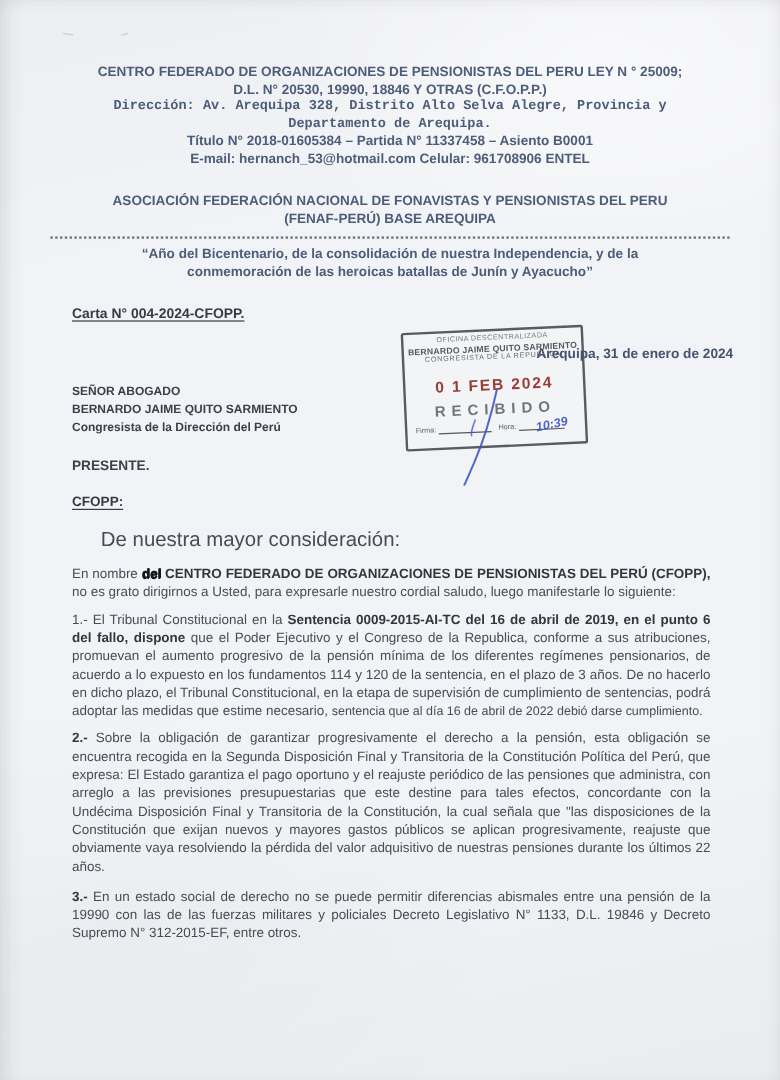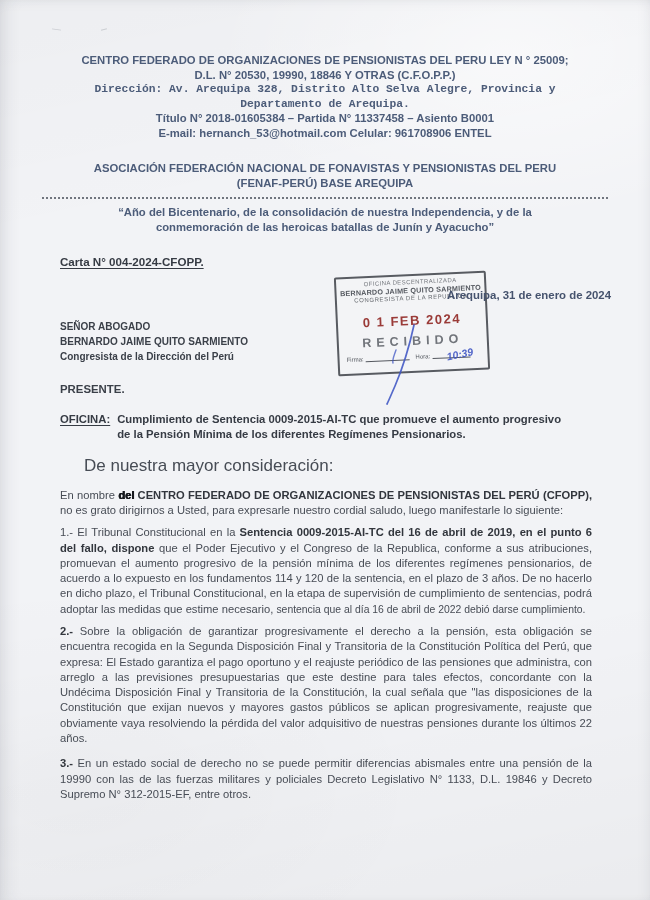--- a/index.html
+++ b/index.html
@@ -119,22 +119,21 @@
 
   <div class="addressee">
     <div>SEÑOR ABOGADO</div>
     <div>BERNARDO JAIME QUITO SARMIENTO</div>
     <div>Congresista de la Dirección del Perú</div>
   </div>
 
   <p class="presente">PRESENTE.</p>
 
   <div class="asunto">
-    <span class="asunto-label">OFICINA:</span>
-    <span class="asunto-text">Cumplimiento de Sentencia 0009-2015-AI-TC  que promueve el aumento progresivo de la  Pensión Mínima de los diferentes Regímenes Pensionarios.</span>
+    <span class="asunto-label">CFOPP:</span>
   </div>
 
   <p class="salutation">De  nuestra mayor  consideración:</p>
 
   <p class="body-par intro"><span>En nombre </span><span class="ink">del</span><span> </span><span class="b">CENTRO FEDERADO DE ORGANIZACIONES DE PENSIONISTAS DEL PERÚ (CFOPP),</span><span> no es grato dirigirnos  a Usted, para expresarle nuestro  cordial saludo, luego manifestarle lo siguiente:</span></p>
   <p class="body-par p1"><span>1.- El Tribunal Constitucional en la </span><span class="b">Sentencia 0009-2015-AI-TC del 16 de abril de 2019, en el punto 6 del fallo, dispone </span><span>que el Poder Ejecutivo y el Congreso de la Republica, conforme a sus atribuciones, promuevan el aumento progresivo de la pensión mínima de los diferentes regímenes pensionarios, de acuerdo a lo expuesto en los fundamentos 114 y 120 de la sentencia, en el plazo de 3 años. De no hacerlo en dicho plazo, el Tribunal Constitucional, en la etapa de supervisión de cumplimiento de sentencias, podrá adoptar las medidas que estime necesario,  </span><span class="small">sentencia que al día 16 de abril de 2022 debió darse cumplimiento.</span></p>
   <p class="body-par p2"><span class="b">2.-</span><span> Sobre la obligación de garantizar progresivamente el derecho a la pensión, esta obligación se encuentra recogida en la Segunda Disposición Final y Transitoria de la Constitución Política del Perú, que expresa: El Estado garantiza el pago oportuno y el reajuste periódico de las pensiones que administra, con arreglo a las previsiones presupuestarias que este destine para tales efectos, concordante con la Undécima Disposición Final y Transitoria de la Constitución, la cual señala que "las disposiciones de la Constitución que exijan nuevos y mayores gastos públicos se aplican progresivamente,  reajuste que obviamente vaya resolviendo la pérdida del valor adquisitivo de nuestras pensiones durante los últimos 22 años.</span></p>
   <p class="body-par p3"><span class="b">3.-</span><span> En un estado social de derecho no se puede permitir diferencias abismales entre una pensión de la 19990 con las de las fuerzas militares y policiales Decreto Legislativo N° 1133, D.L. 19846 y Decreto Supremo N° 312-2015-EF, entre otros.</span></p>
 
   <svg class="pen-svg" viewBox="0 0 650 900">

